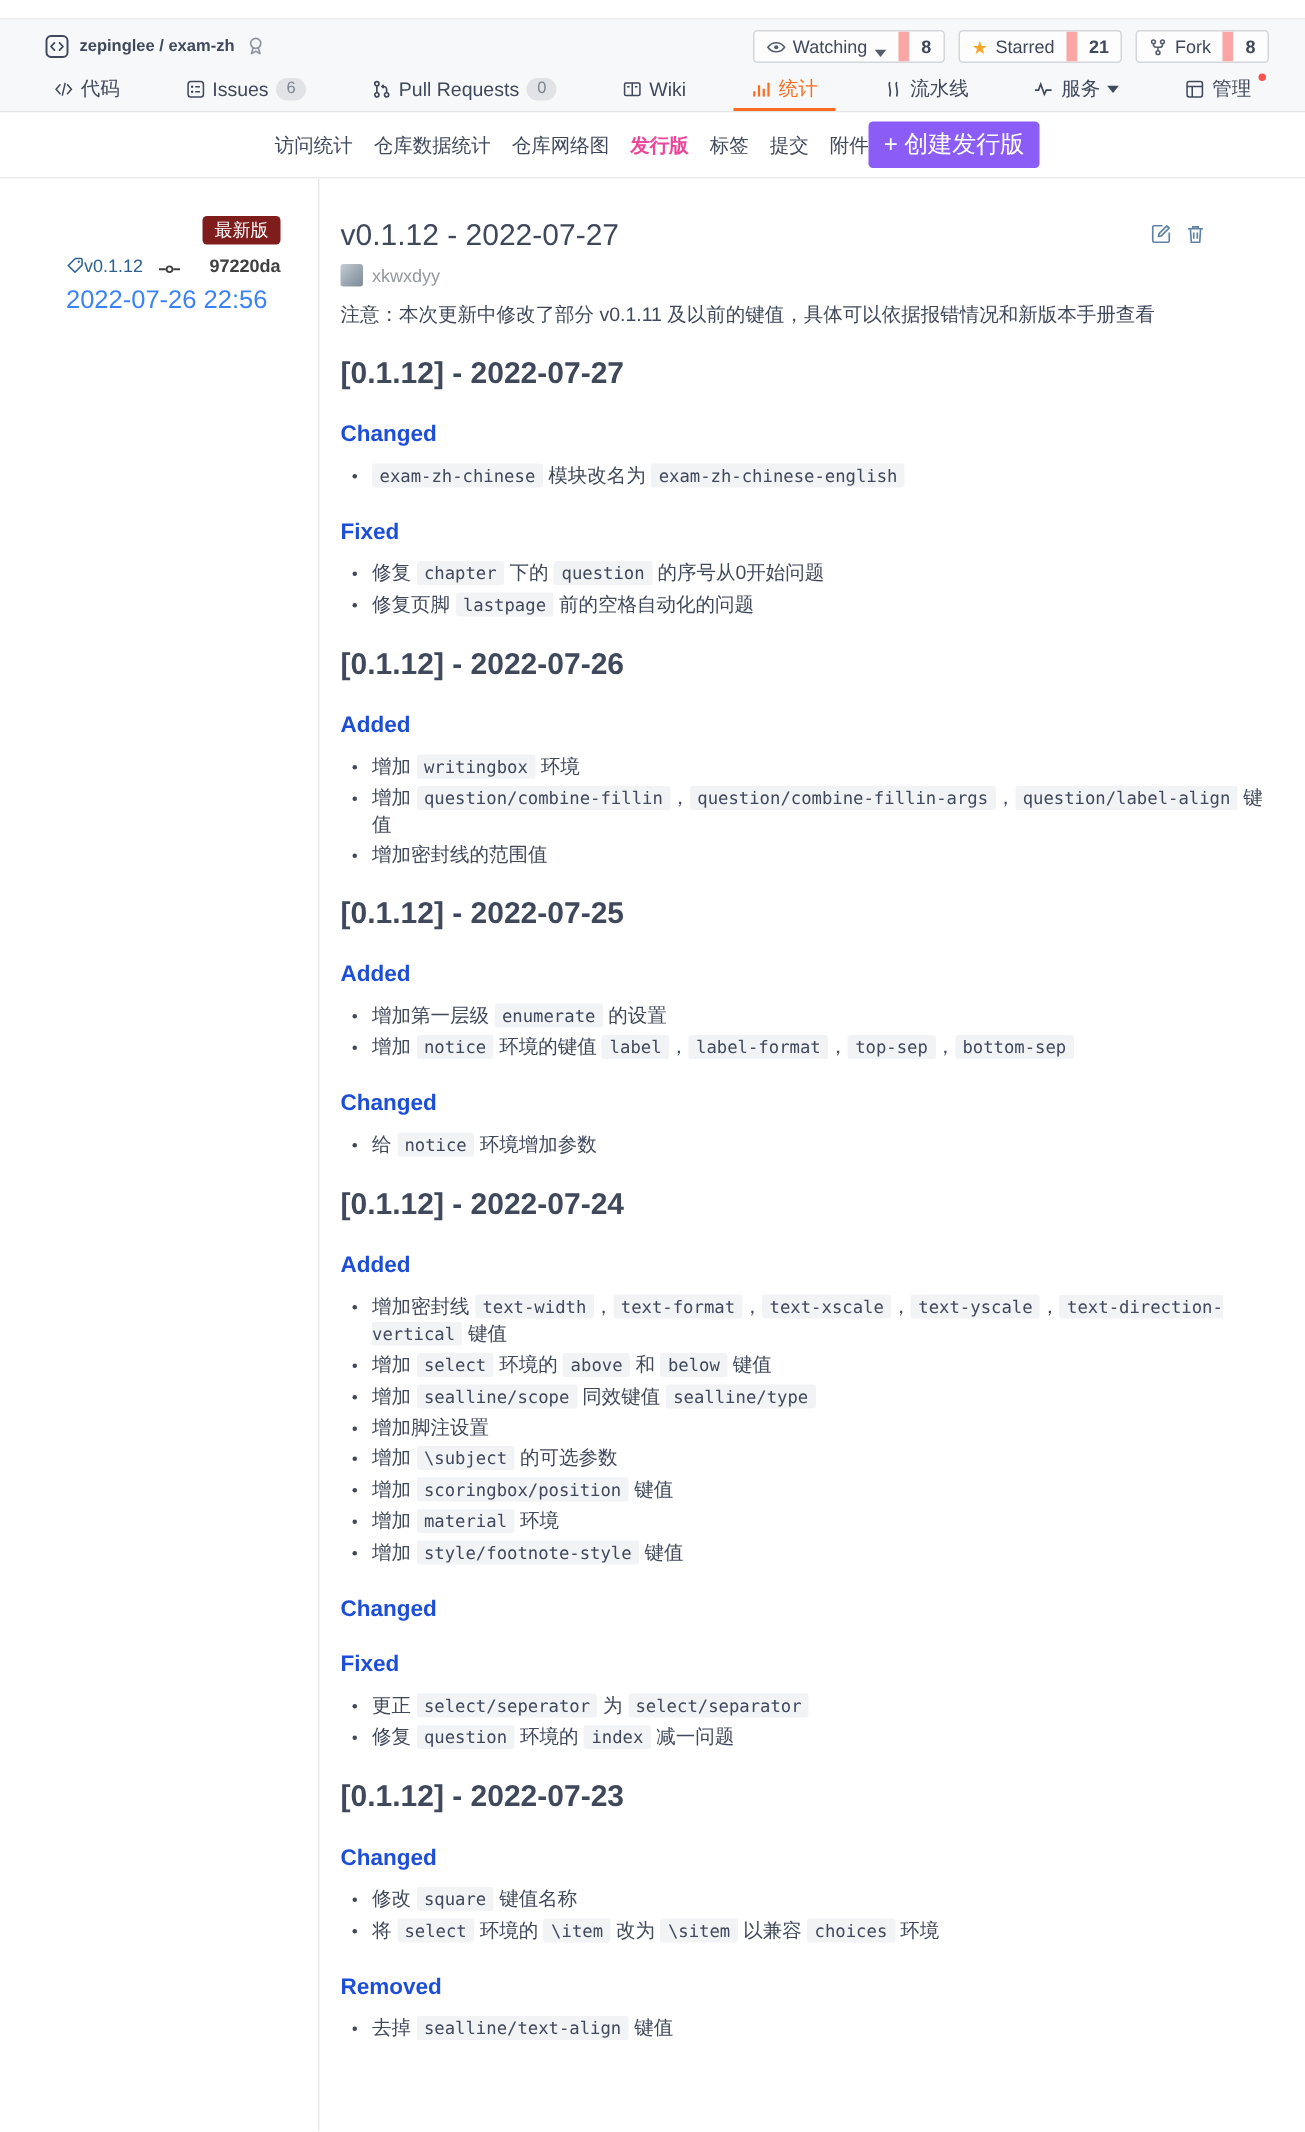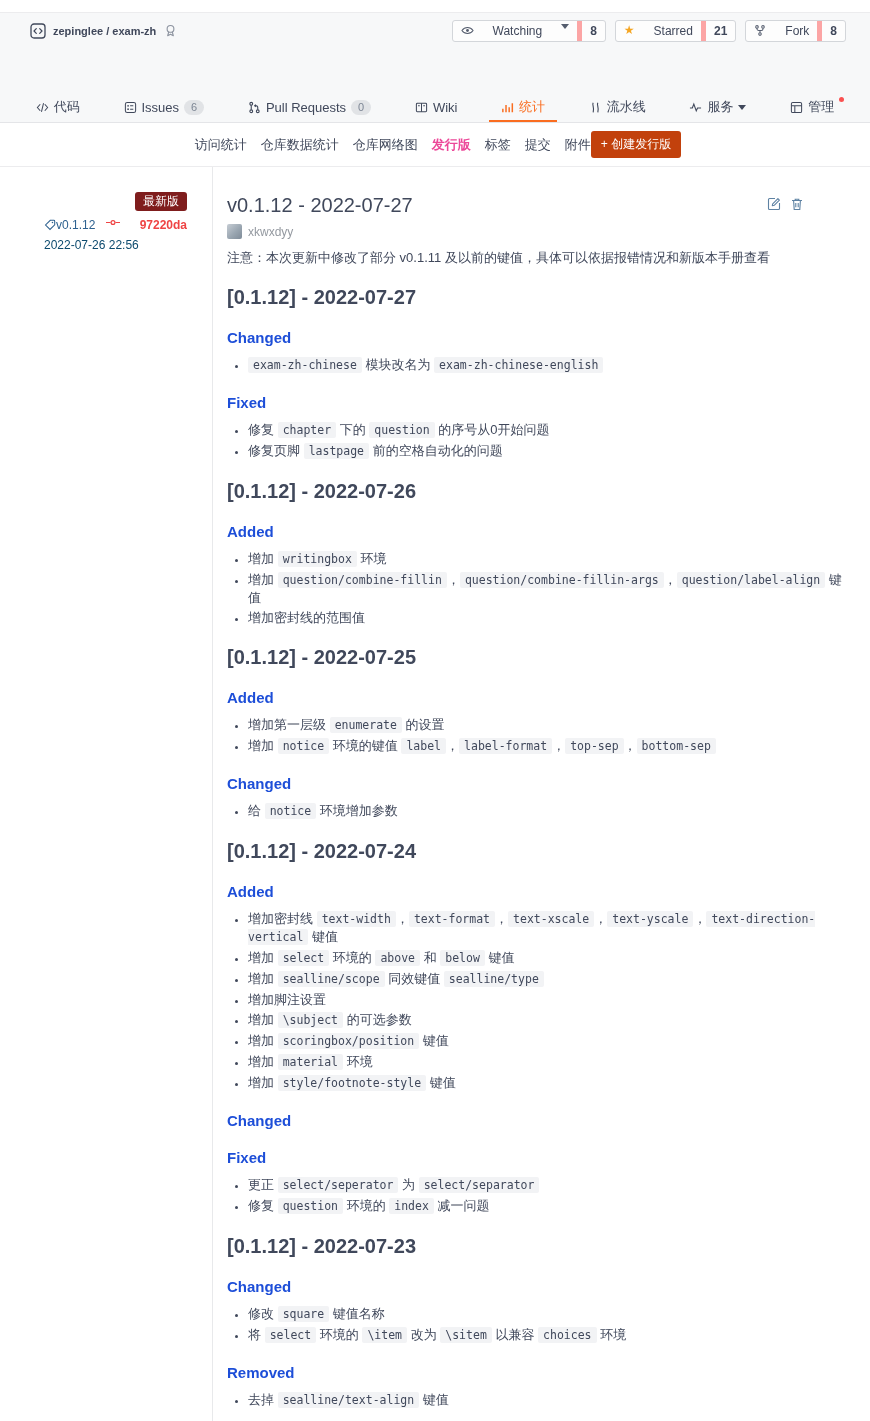--- a/index.html
+++ b/index.html
@@ -9,44 +9,44 @@
     font-family:"Liberation Sans","DejaVu Sans",sans-serif; color:#40485b;
   }
   .top-white { height:12px; background:#fff; }
   
   .header { background:#f7f8f9; border-top:1px solid #ececee; border-bottom:1px solid #e4e5e8; }
   .h-row1 { display:flex; justify-content:space-between; align-items:center; height:33px; padding:2px 24px 0 30px; }
   .repo-title { display:flex; align-items:center; gap:7px; font-size:11px; font-weight:700; color:#40485b; }
   .repo-title .icon { display:flex; }
   .actions { display:flex; gap:9px; }
   .btn-group { display:flex; align-items:stretch; border:1px solid #d3d6da; border-radius:3px; background:#fdfdfd; font-size:12px; color:#40485b; overflow:hidden; cursor:pointer; }
-  .btn-left { display:flex; align-items:flex-start; gap:19px; padding:3px 8px; border-right:5px solid #fca5a5; }
+  .btn-left { display:flex; align-items:flex-end; gap:5px; padding:3px 8px; border-right:7px solid #fca5a5; }
   .btn-count { display:flex; align-items:center; padding:3px 8px; font-weight:700; }
   .star-glyph { color:#f5a623; font-size:12px; line-height:1; }
-  .h-row2 { display:flex; justify-content:space-around; align-items:stretch; height:28px; padding:0 14px;margin-top:48px; }
+  .h-row2 { display:flex; justify-content:space-around; align-items:stretch; height:28px; padding:0 14px; }
   .tab { display:flex; align-items:center; gap:5px; font-size:13px; color:#40485b; border-bottom:2px solid transparent; padding:0 12px; cursor:pointer; position:relative; }
   .tab.active { color:#fa6d20; border-bottom-color:#fa6d20; }
   .count-badge { background:#e1e3e6; color:#7d8694; border-radius:9px; font-size:11px; padding:1px 7px; line-height:13px; }
   .red-dot { position:absolute; top:3px; right:2px; width:5px; height:5px; border-radius:50%; background:#fa5151; }
   .icon { display:inline-flex; vertical-align:middle; }
   
   .sub-nav { display:flex; align-items:center; justify-content:center; height:44px; padding:0 24px 0 30px; border-bottom:1px solid #ececee; background:#fff; }
   .sub-items { display:flex; gap:14px; font-size:13px; color:#40485b; }
   .sub-item { cursor:pointer; }
   .sub-item.active { color:#ec4899; font-weight:700; }
-  .create-btn { background:#c2410c; color:#fff; font-size:12px; border:none; border-radius:3px; padding:5px 10px; cursor:pointer; }
+  .create-btn { background:#8b5cf6; color:#fff; font-size:16px; border:none; border-radius:3px; padding:5px 10px; cursor:pointer; }
   
   .content { display:flex; padding:0 24px; min-height:1302px; align-items:stretch; }
   .sidebar { width:189px; flex:0 0 189px; padding:25px 25px 0 20px; border-right:1px solid #e8e9eb; }
   .badge-row { display:flex; justify-content:flex-end; }
   .latest-badge { background:#7f1d1d; color:#fff; font-size:12px; border-radius:3px; padding:2px 8px; line-height:15px; }
   .tagcommit-row { display:flex; justify-content:space-between; align-items:center; margin-top:7px; font-size:12px; }
   .tag-link { display:flex; align-items:center; gap:0; color:#2d618f; cursor:pointer; }
-  .commit-link { display:flex; align-items:flex-start; gap:20px; color:#ef4444; font-weight:700; cursor:pointer; }
-  .date { margin-top:6px; font-size:12px; color:#0c4a6e; }
+  .commit-link { display:flex; align-items:flex-end; gap:20px; color:#404040; font-weight:700; cursor:pointer; }
+  .date { margin-top:6px; font-size:17px; color:#3b82f6; }
   .main { flex:1; padding:27px 0 0 14px; }
   .title-row { display:flex; justify-content:space-between; align-items:flex-start; }
   .release-title { font-size:20px; font-weight:400; color:#40485b; line-height:22px; margin:0; }
   .title-icons { display:flex; gap:9px; color:#5e82a3; margin-top:3px; padding-right:42px; }
   .title-icons .icon { cursor:pointer; }
   .author-row { display:flex; align-items:center; gap:6px; margin-top:8px; font-size:12px; color:#9499a0; }
   .avatar { width:15px; height:15px; border-radius:2px; background:linear-gradient(135deg,#c6cdd4 0%,#9aa6b1 55%,#7e8b98 100%); }
   .author-name { cursor:pointer; }
   .note { margin-top:10px; font-size:13px; color:#40485b; line-height:17px; }
   .sec-heading { margin:19px 0 0; font-size:20px; font-weight:700; color:#40485b; line-height:24px; }

